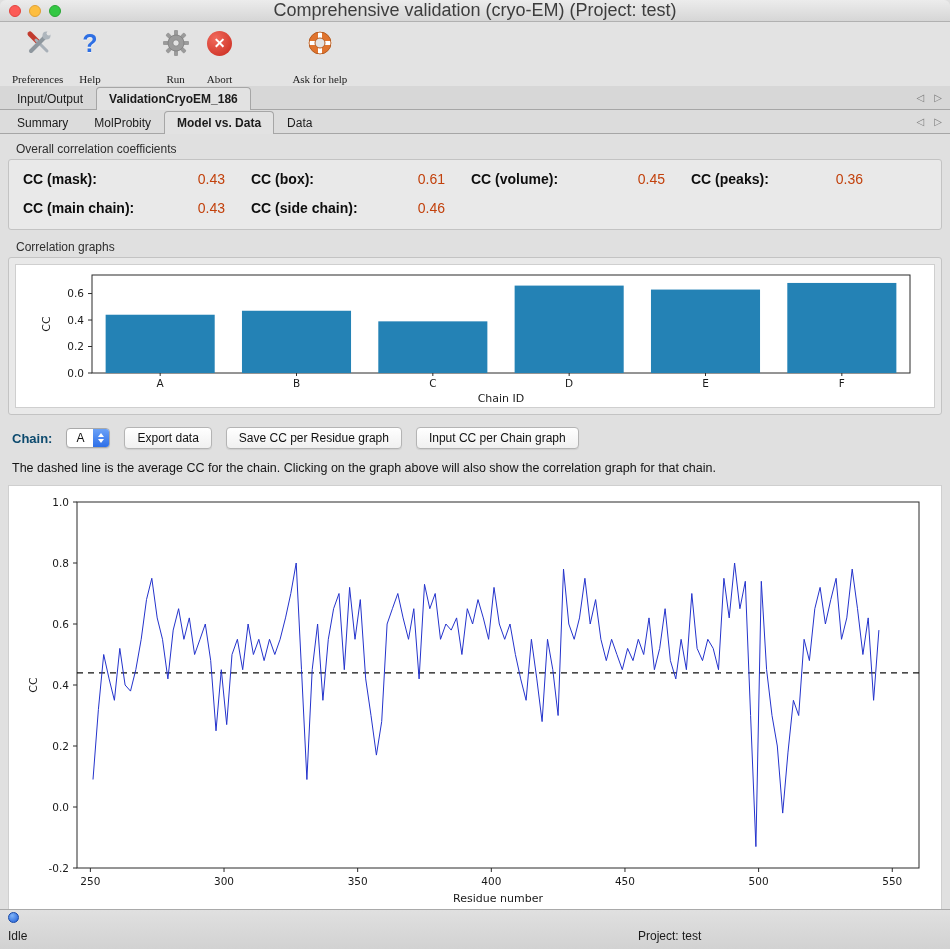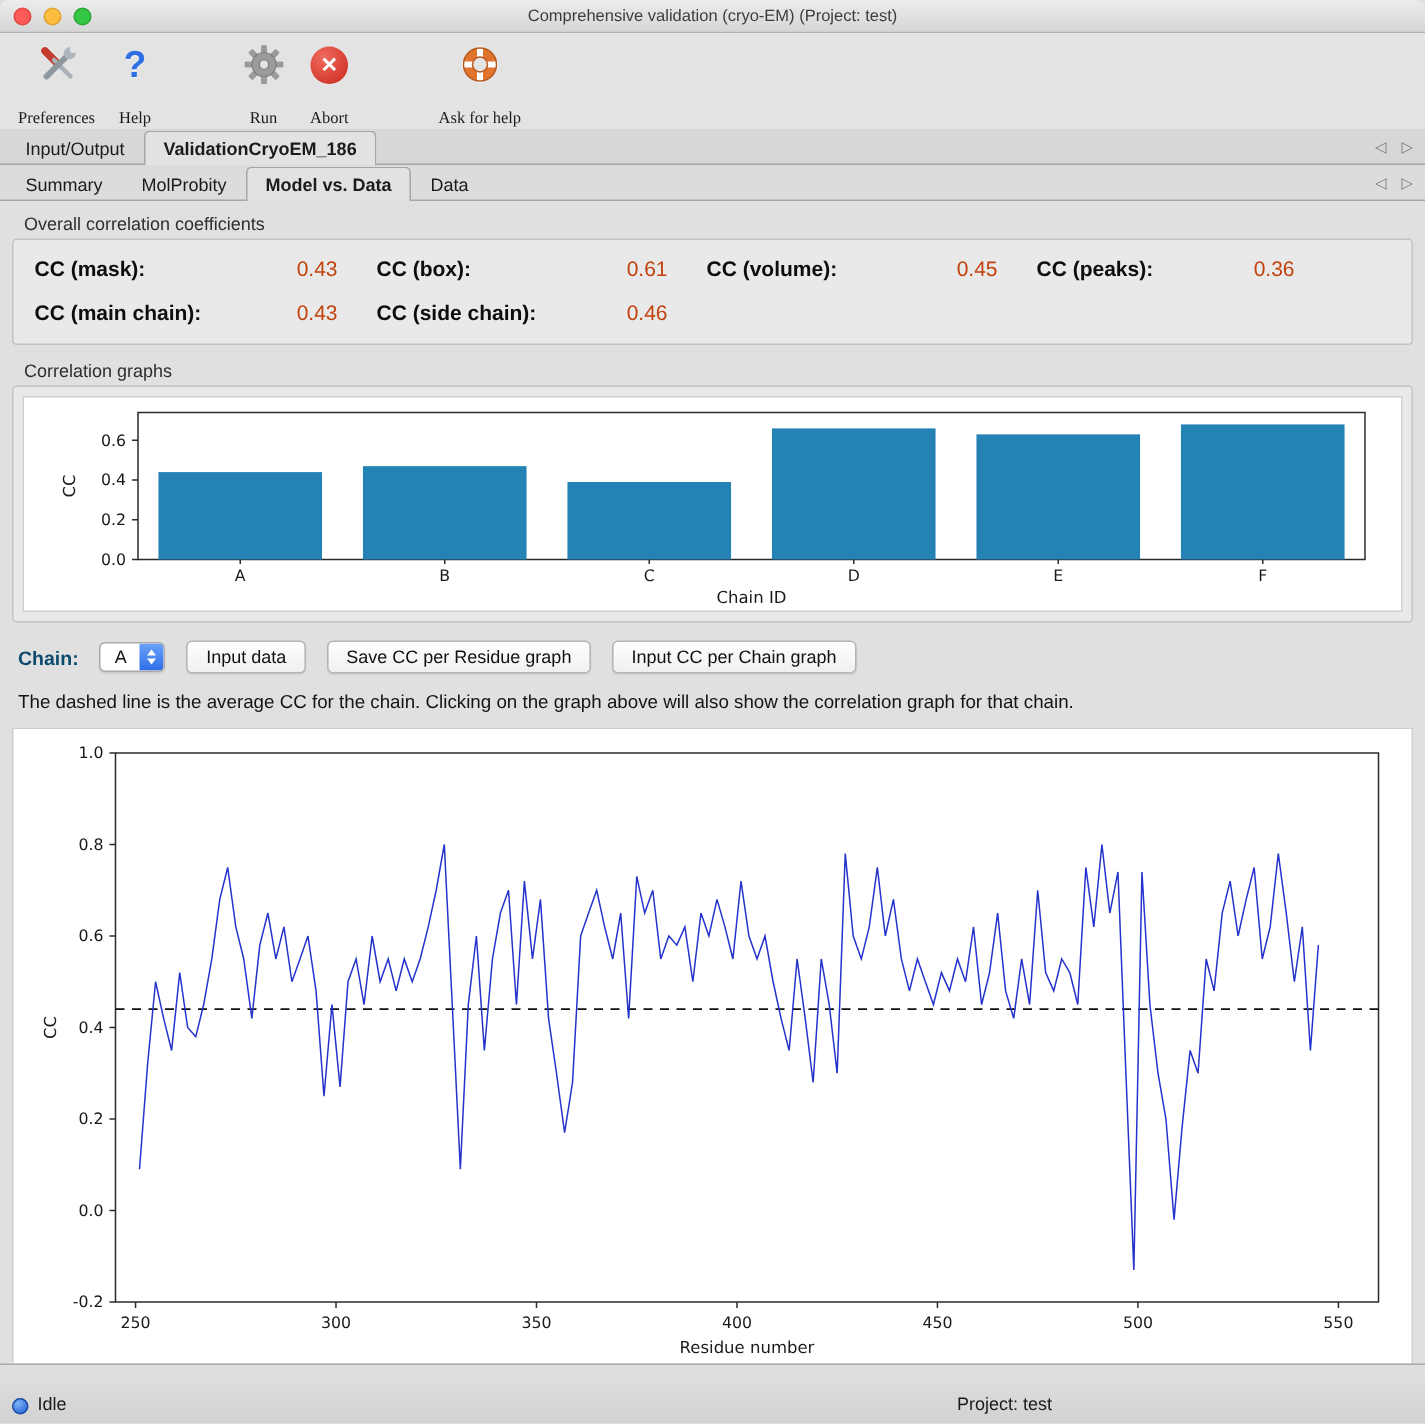--- a/index.html
+++ b/index.html
@@ -8,21 +8,21 @@
   .window { width:950px; height:949px; display:flex; flex-direction:column; background:#dfdfdf; }
 
   
   .titlebar { flex:0 0 22px; background:linear-gradient(#ececec,#d6d6d6); border-bottom:1px solid #b1b1b1;
               position:relative; display:flex; align-items:center; justify-content:center; border-radius:6px 6px 0 0; }
   .traffic { position:absolute; left:9px; top:5px; display:flex; gap:8px; }
   .light { width:12px; height:12px; border-radius:50%; }
   .light.red { background:#fc5b57; border:1px solid #e2443f; }
   .light.yellow { background:#fdbe40; border:1px solid #e0a135; }
   .light.green { background:#34c844; border:1px solid #2aa635; }
-  .title { font-size:11px; color:#3d3d3d; }
+  .title { font-size:18px; color:#3d3d3d; }
 
   
   .toolbar { flex:0 0 58px; background:#e3e3e3; display:flex; align-items:flex-start; padding:4px 4px 0; }
   .tb-item { display:flex; flex-direction:column; align-items:center; padding:1px 8px; }
   .tb-icon { height:32px; display:flex; align-items:center; justify-content:center; }
   .tb-label { font-size:11px; color:#1c1c1c; margin-top:14px; white-space:nowrap;font-family:Liberation Serif, serif; }
   .gap-lg { margin-left:44px; }
   .help-q { font-size:25px; font-weight:bold; color:#2e6fe3; text-shadow:0 1px 1px rgba(255,255,255,.7); }
   .abort-circ { width:25px; height:25px; border-radius:50%; background:radial-gradient(circle at 35% 30%,#f16a5d,#c8281c);
                 color:#fff; font-weight:bold; display:flex; align-items:center; justify-content:center; font-size:14px; }
@@ -61,21 +61,21 @@
   .tri-up { width:0; height:0; border-left:3px solid transparent; border-right:3px solid transparent; border-bottom:4px solid #fff; }
   .tri-down { width:0; height:0; border-left:3px solid transparent; border-right:3px solid transparent; border-top:4px solid #fff; }
   .btn { font-family:"Liberation Sans",sans-serif; font-size:12px; color:#111; padding:3px 12px;
          background:linear-gradient(#ffffff,#f0f0f0); border:1px solid #b4b4b4; border-radius:4px;
          box-shadow:0 1px 1px rgba(0,0,0,.08); }
   .help-text { font-size:12.5px; color:#141414; margin:12px 4px 10px; }
   .line-card { background:#fff; border:1px solid #cfcfcf; }
 
   
   .statusbar { flex:0 0 40px; border-top:1px solid #a9a9a9; background:linear-gradient(#e0e0e0,#d2d2d2); position:relative; }
-  .status-left { position:absolute; left:8px; bottom:6px; display:flex; align-items:flex-end; gap:6px; font-size:12px; color:#1a1a1a; }
+  .status-left { position:absolute; left:8px; bottom:6px; display:flex; align-items:flex-start; gap:6px; font-size:12px; color:#1a1a1a;flex-direction:column; }
   .status-dot { width:11px; height:11px; border-radius:50%; background:radial-gradient(circle at 35% 30%,#7fb3f7,#1d5cd6); border:1px solid #1648a8; }
   .status-project { position:absolute; left:638px; bottom:6px; font-size:12px; color:#1a1a1a; }
 </style>
 </head>
 <body>
 
 <div class="window">
 
   <div class="titlebar">
     <div class="traffic">
@@ -224,21 +224,21 @@
 
     <div class="controls">
       <span class="chain-label">Chain:</span>
       <span class="select">
         <span class="val">A</span>
         <span class="stepper">
           <span class="tri-up"></span>
             <span class="tri-down"></span>
         </span>
       </span>
-      <button class="btn">Input data</button>
+      <button class="btn">Export data</button>
       <button class="btn">Save CC per Residue graph</button>
       <button class="btn">Input CC per Chain graph</button>
     </div>
 
     <div class="help-text">The dashed line is the average CC for the chain. Clicking on the graph above will also show the correlation graph for that chain.</div>
 
     <div class="line-card">
       <svg id="line-chart" width="932" height="426">
           <rect x="68" y="16" width="842" height="366" fill="#fff" stroke="#2b2b2b" stroke-width="1"></rect>
           <line x1="81.36507936507937" y1="382" x2="81.36507936507937" y2="386" stroke="#2b2b2b"></line>

